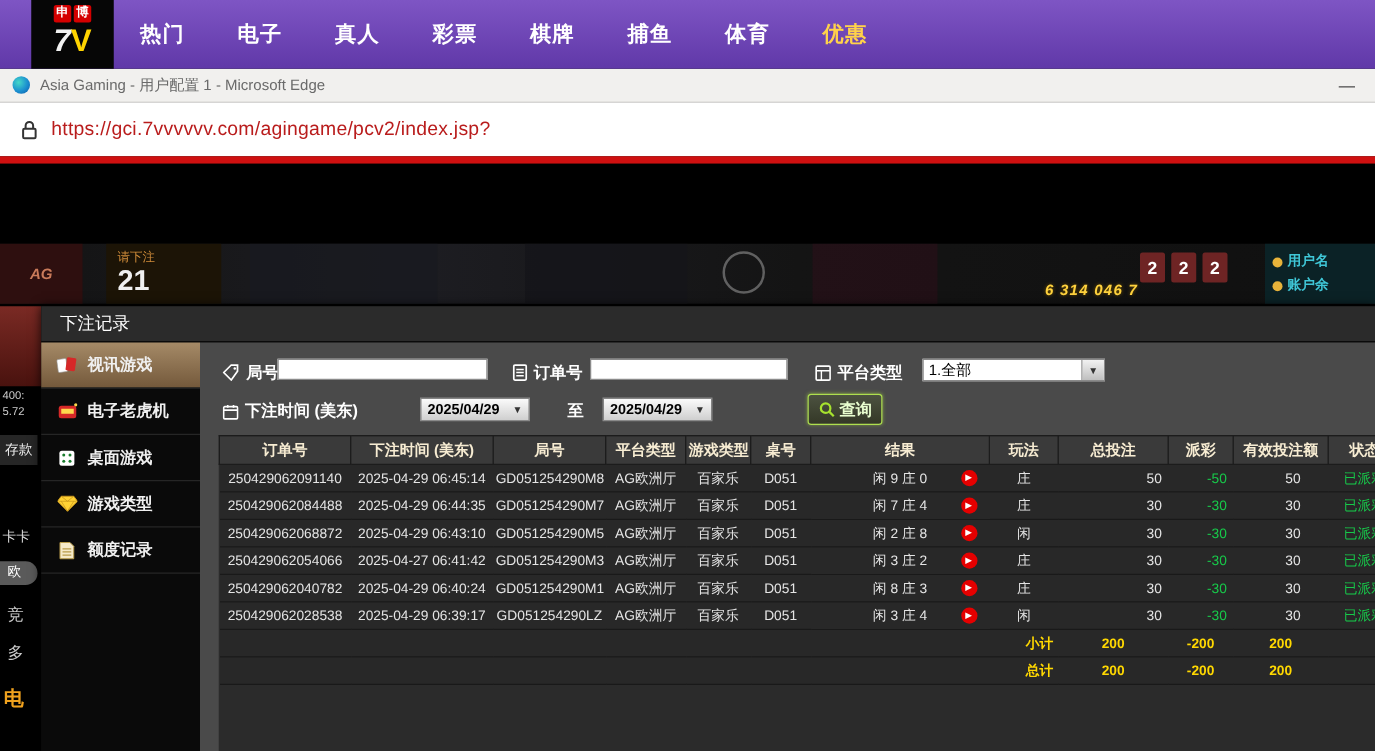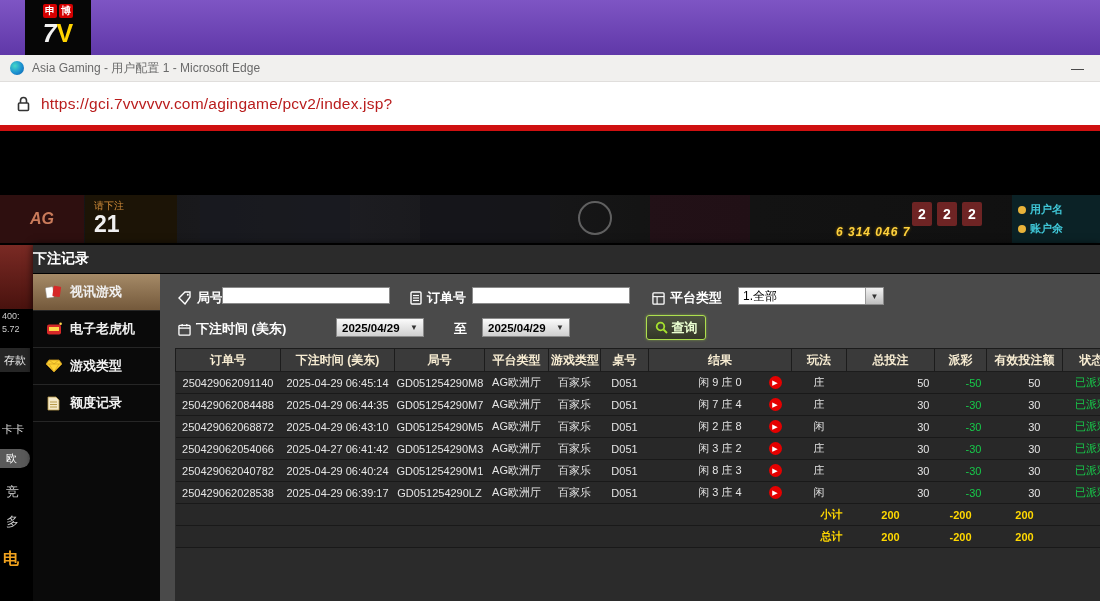--- a/index.html
+++ b/index.html
@@ -27,21 +27,21 @@
   .min-btn{margin-left:auto;color:#333;font-size:13px;cursor:pointer;padding:0 6px;}
   
   .urlbar{height:43px;background:#fff;display:flex;align-items:center;padding-left:17px;}
   .url-text{margin-left:11px;font-size:15.5px;color:#b91c1c;letter-spacing:.2px;cursor:text;}
   .red-strip{height:6px;background:#cf1010;}
   
   .page{position:relative;height:470px;background:#000;overflow:hidden;}
   .band{position:absolute;left:0;top:64px;right:0;height:48px;
     background:linear-gradient(90deg,#131313,#1d1d22 30%,#141414 58%,#101010);}
   .band>div{position:absolute;top:0;height:48px;box-sizing:border-box;}
-  .ag-block{left:0;width:84px;background:#2e0f0f;color:#c97a5a;font-weight:bold;font-style:italic;font-size:16px;line-height:48px;text-align:center;}
+  .ag-block{left:0;width:66px;background:#2e0f0f;color:#c97a5a;font-weight:bold;font-style:italic;font-size:12px;line-height:48px;text-align:center;}
   .bet-box{left:85px;width:92px;background:#1c1406;padding-left:9px;}
   .bet-prompt{color:#d08c3a;font-size:10px;margin-top:4px;}
   .bet-timer{color:#f0f0f0;font-size:23px;font-weight:bold;line-height:1;}
   .dim1{left:200px;width:150px;background:#191a20;opacity:.85;}
   .dim2{left:420px;width:130px;background:#15151a;opacity:.85;}
   .ring{left:578px;top:6px !important;width:34px;height:34px !important;border:2px solid rgba(255,255,255,.32);border-radius:50%;}
   .dim3{left:650px;width:100px;background:#241118;opacity:.85;}
   .reels{left:912px;top:7px !important;height:26px !important;display:flex;gap:5px;}
   .reel{width:20px;height:24px;background:#6e2424;color:#fff;font-size:14px;font-weight:bold;text-align:center;line-height:24px;border-radius:2px;}
   .jackpot{left:836px;top:30px !important;height:18px !important;color:#ffd23e;font-size:12px;font-weight:bold;font-style:italic;letter-spacing:1px;text-shadow:0 0 3px #7a5a00;white-space:nowrap;}
@@ -53,21 +53,21 @@
   .person{left:0;top:114px;width:33px;height:64px;background:linear-gradient(180deg,#7a2a24,#49120e);}
   .hotline{left:2px;color:#ccc;font-size:9px;white-space:nowrap;}
   .lm-deposit{left:0;top:217px;width:30px;height:24px;background:#262626;color:#eee;font-size:11px;line-height:24px;text-align:center;cursor:pointer;}
   .lm-card{left:2px;top:291px;color:#ddd;font-size:11px;cursor:pointer;}
   .lm-pill{left:0;top:318px;width:30px;height:19px;background:#5a5a5a;border-radius:0 10px 10px 0;color:#fff;font-size:11px;line-height:19px;padding-left:6px;box-sizing:border-box;cursor:pointer;}
   .lm-jing{left:6px;top:352px;color:#ccc;font-size:13px;cursor:pointer;}
   .lm-duo{left:6px;top:382px;color:#ccc;font-size:13px;cursor:pointer;}
   .lm-dian{left:3px;top:418px;color:#f0a21e;font-size:16px;font-weight:bold;cursor:pointer;}
   
   .modal{position:absolute;left:33px;top:114px;width:1067px;height:356px;background:#0c0c0c;display:flex;flex-direction:column;box-shadow:0 0 8px rgba(0,0,0,.8);}
-  .modal-header{height:28px;background:#2b2b2b;color:#fff;font-weight:bold;font-size:14px;display:flex;align-items:center;border-bottom:1px solid #000;flex:none;}
+  .modal-header{height:28px;background:#2b2b2b;color:#fff;font-weight:normal;font-size:14px;display:flex;align-items:center;padding-left:15px;border-bottom:1px solid #000;flex:none;}
   .modal-body{flex:1;display:flex;min-height:0;}
   .sidebar{width:127px;background:#0a0a0a;flex:none;}
   .side-item{height:36px;display:flex;align-items:center;padding-left:12px;gap:8px;color:#f0f0f0;font-size:13px;font-weight:bold;border-bottom:1px solid #262626;cursor:pointer;}
   .side-item.active{background:linear-gradient(180deg,#a58a67,#74593b);}
   .s-icon{width:17px;display:inline-flex;justify-content:center;}
   .content{flex:1;background:#4a4a4a;position:relative;overflow:hidden;}
   
   .f-label{position:absolute;color:#fff;font-weight:bold;font-size:13px;display:flex;align-items:center;gap:5px;white-space:nowrap;}
   .f-input{position:absolute;height:17px;border:1px solid #8a8a8a;background:#fff;font-size:12px;padding:0 3px;box-sizing:border-box;}
   .f-round-label{left:18px;top:15px;}
@@ -103,20 +103,30 @@
 <body>
 
 <div class="topnav">
   <div class="logo">
     <div class="logo-row">
       <span class="logo-sq">申</span>
       <span class="logo-sq">博</span>
     </div>
     <div class="logo-7v"><span class="seven">7</span><span class="vee">V</span></div>
   </div>
+  <nav class="nav-items">
+    <a class="nav-item">热门</a>
+    <a class="nav-item">电子</a>
+    <a class="nav-item">真人</a>
+    <a class="nav-item">彩票</a>
+    <a class="nav-item">棋牌</a>
+    <a class="nav-item">捕鱼</a>
+    <a class="nav-item">体育</a>
+    <a class="nav-item highlight">优惠</a>
+  </nav>
 </div>
 
 <div class="titlebar">
   <span class="edge-icon"></span>
   <span class="title-text">Asia Gaming - 用户配置 1 - Microsoft Edge</span>
   <span class="min-btn">—</span>
 </div>
 
 <div class="urlbar">
   <span style="display:inline-flex;">
@@ -187,20 +197,32 @@
             <svg width="16" height="14" viewBox="0 0 16 14">
                 <rect x="1" y="2.5" width="14" height="10" rx="2" fill="#d62828"></rect>
                 <rect x="3" y="5" width="10" height="4" fill="#ffd84d"></rect>
                 <circle cx="14.6" cy="1.8" r="1.3" fill="#ffd84d"></circle>
               </svg>
           </span>
           <span>电子老虎机</span>
         </div>
         <div class="side-item">
           <span class="s-icon">
+            <svg width="15" height="15" viewBox="0 0 15 15">
+                <rect x="1.5" y="1.5" width="12" height="12" rx="2" fill="#fff"></rect>
+                <circle cx="5" cy="5" r="1.2" fill="#1a7d2e"></circle>
+                <circle cx="10" cy="5" r="1.2" fill="#1a7d2e"></circle>
+                <circle cx="5" cy="10" r="1.2" fill="#1a7d2e"></circle>
+                <circle cx="10" cy="10" r="1.2" fill="#1a7d2e"></circle>
+              </svg>
+          </span>
+          <span>桌面游戏</span>
+        </div>
+        <div class="side-item">
+          <span class="s-icon">
             <svg width="16" height="14" viewBox="0 0 16 14">
                 <path d="M3 1 h10 l3 4 -8 8 -8 -8 z" fill="#ffd234" stroke="#c9971c" stroke-width=".8"></path>
                 <path d="M3 1 l5 4 5 -4 M1 5 h14 M8 13 L3 5 M8 13 L13 5" stroke="#c9971c" stroke-width=".6" fill="none"></path>
               </svg>
           </span>
           <span>游戏类型</span>
         </div>
         <div class="side-item">
           <span class="s-icon">
             <svg width="13" height="15" viewBox="0 0 13 15">

